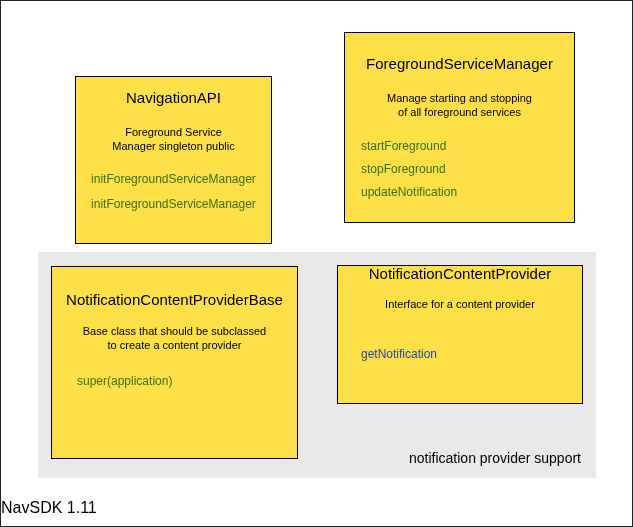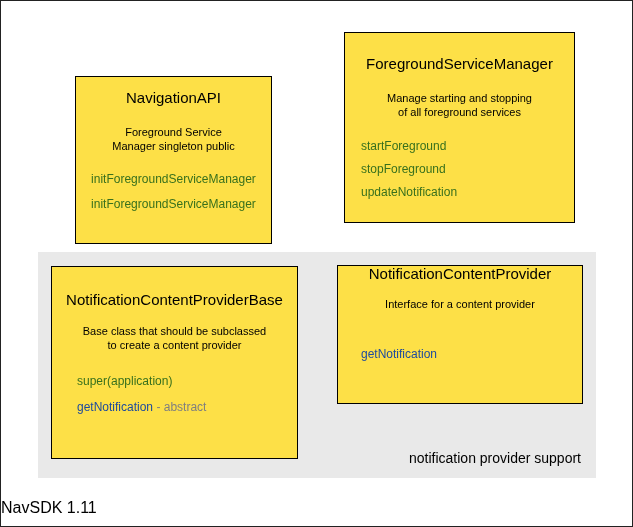--- a/index.html
+++ b/index.html
@@ -108,23 +108,20 @@
   <div class="box" id="box-ncpb">
     <div class="box-title">NotificationContentProviderBase</div>
     <div class="box-desc">
       <div>Base class that should be subclassed</div>
       <div>to create a content provider</div>
     </div>
     <div class="methods">
       <div class="method">
         <span class="green">super(application)</span><span class="suffix"></span>
       </div>
-      <div class="method">
-        <span class="blue">getNotification</span><span class="suffix"> - abstract</span>
-      </div>
     </div>
   </div>
 
   <div class="box" id="box-ncp">
     <div class="box-title">NotificationContentProvider</div>
     <div class="box-desc">
       <div>Interface for a content provider</div>
     </div>
     <div class="methods">
       <div class="method blue">getNotification</div>

